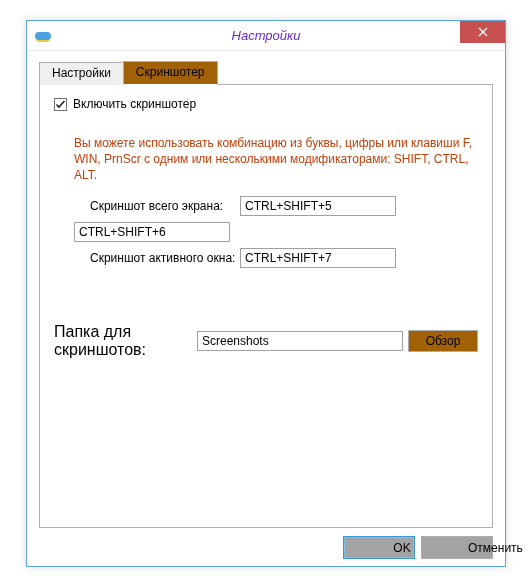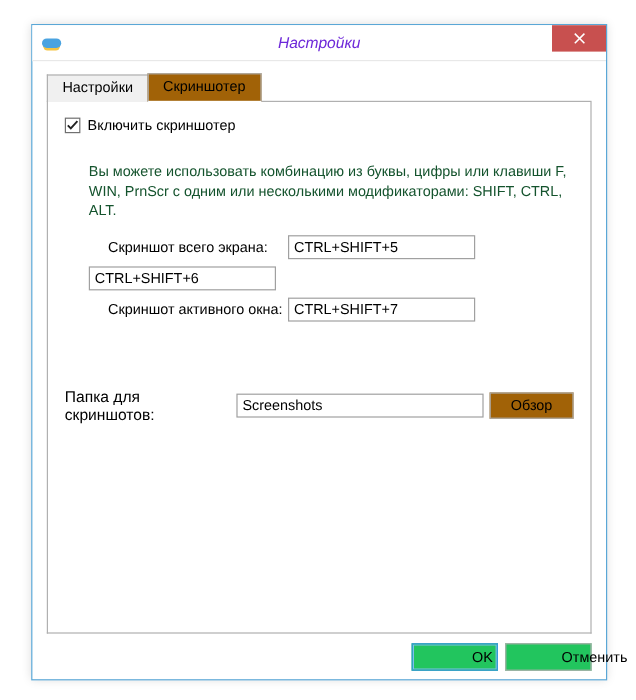--- a/index.html
+++ b/index.html
@@ -125,21 +125,21 @@
       align-items: center;
       justify-content: center;
       background: #fff;
       cursor: pointer;
     }
     .checkbox svg { width: 11px; height: 11px; }
     .hint {
       margin-left: 20px;
       margin-bottom: 12px;
       font-size: 12px;
-      color: #14532d;
+      color: #c2410c;
       line-height: 1.35;
     }
     .field-row {
       display: flex;
       align-items: center;
       margin-left: 20px;
       margin-bottom: 6px;
     }
     .field-label {
       width: 150px;
@@ -155,21 +155,21 @@
       font-family: Liberation Sans, sans-serif;
     }
     .folder-row {
       display: flex;
       align-items: center;
       margin-top: 55px;
       gap: 5px;
     }
     .folder-label {
       width: 138px;
-      font-size: 13px;
+      font-size: 16px;
     }
     .folder-input {
       flex: 1;
       height: 20px;
       border: 1px solid #a0a0a0;
       padding: 1px 4px;
       font-size: 12px;
       font-family: inherit;
     }
     .browse-btn {
@@ -184,21 +184,21 @@
     .footer {
       display: flex;
       justify-content: flex-end;
       gap: 6px;
       padding: 8px 0 0 0;
     }
     .footer button {
       width: 72px;
       height: 23px;
       border: 1px solid #adadad;
-      background: #22c55e;
+      background: #a3a3a3;
       font-size: 12px;
       font-family: inherit;
       cursor: pointer;
       padding-left: 46px;
     }
     .footer button.primary {
       border: 1px solid #3698d9;
       box-shadow: inset 0 0 0 1px #7cc1ea;
     }
   </style>

